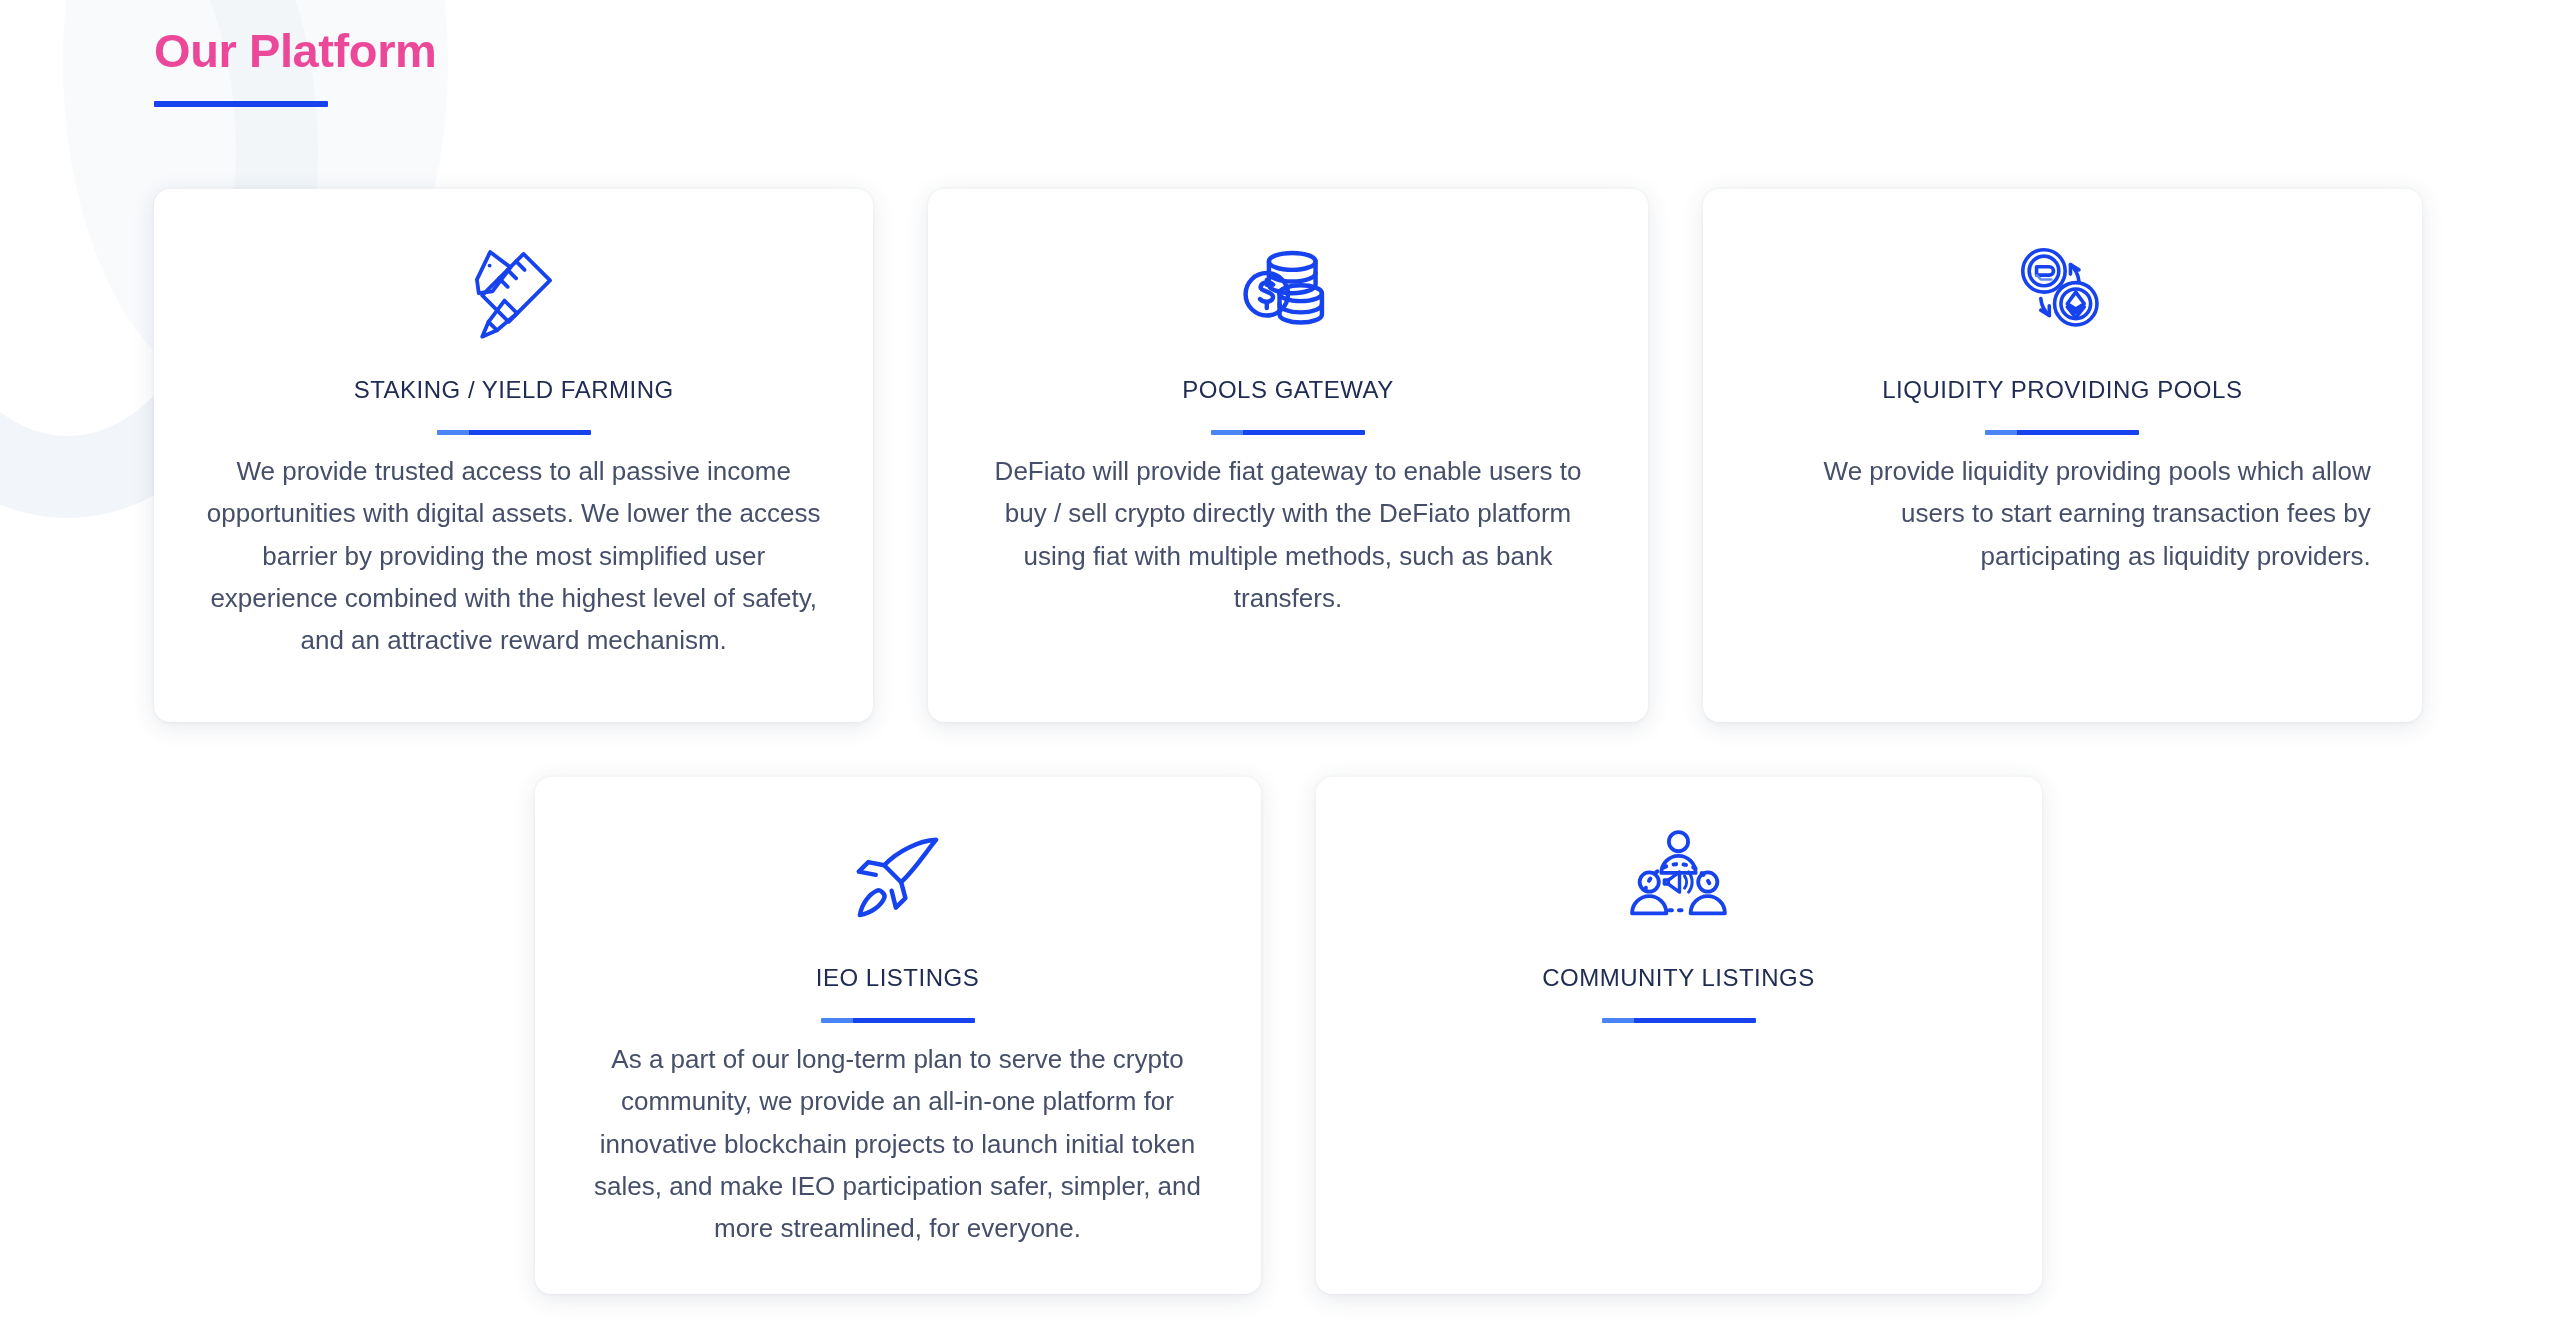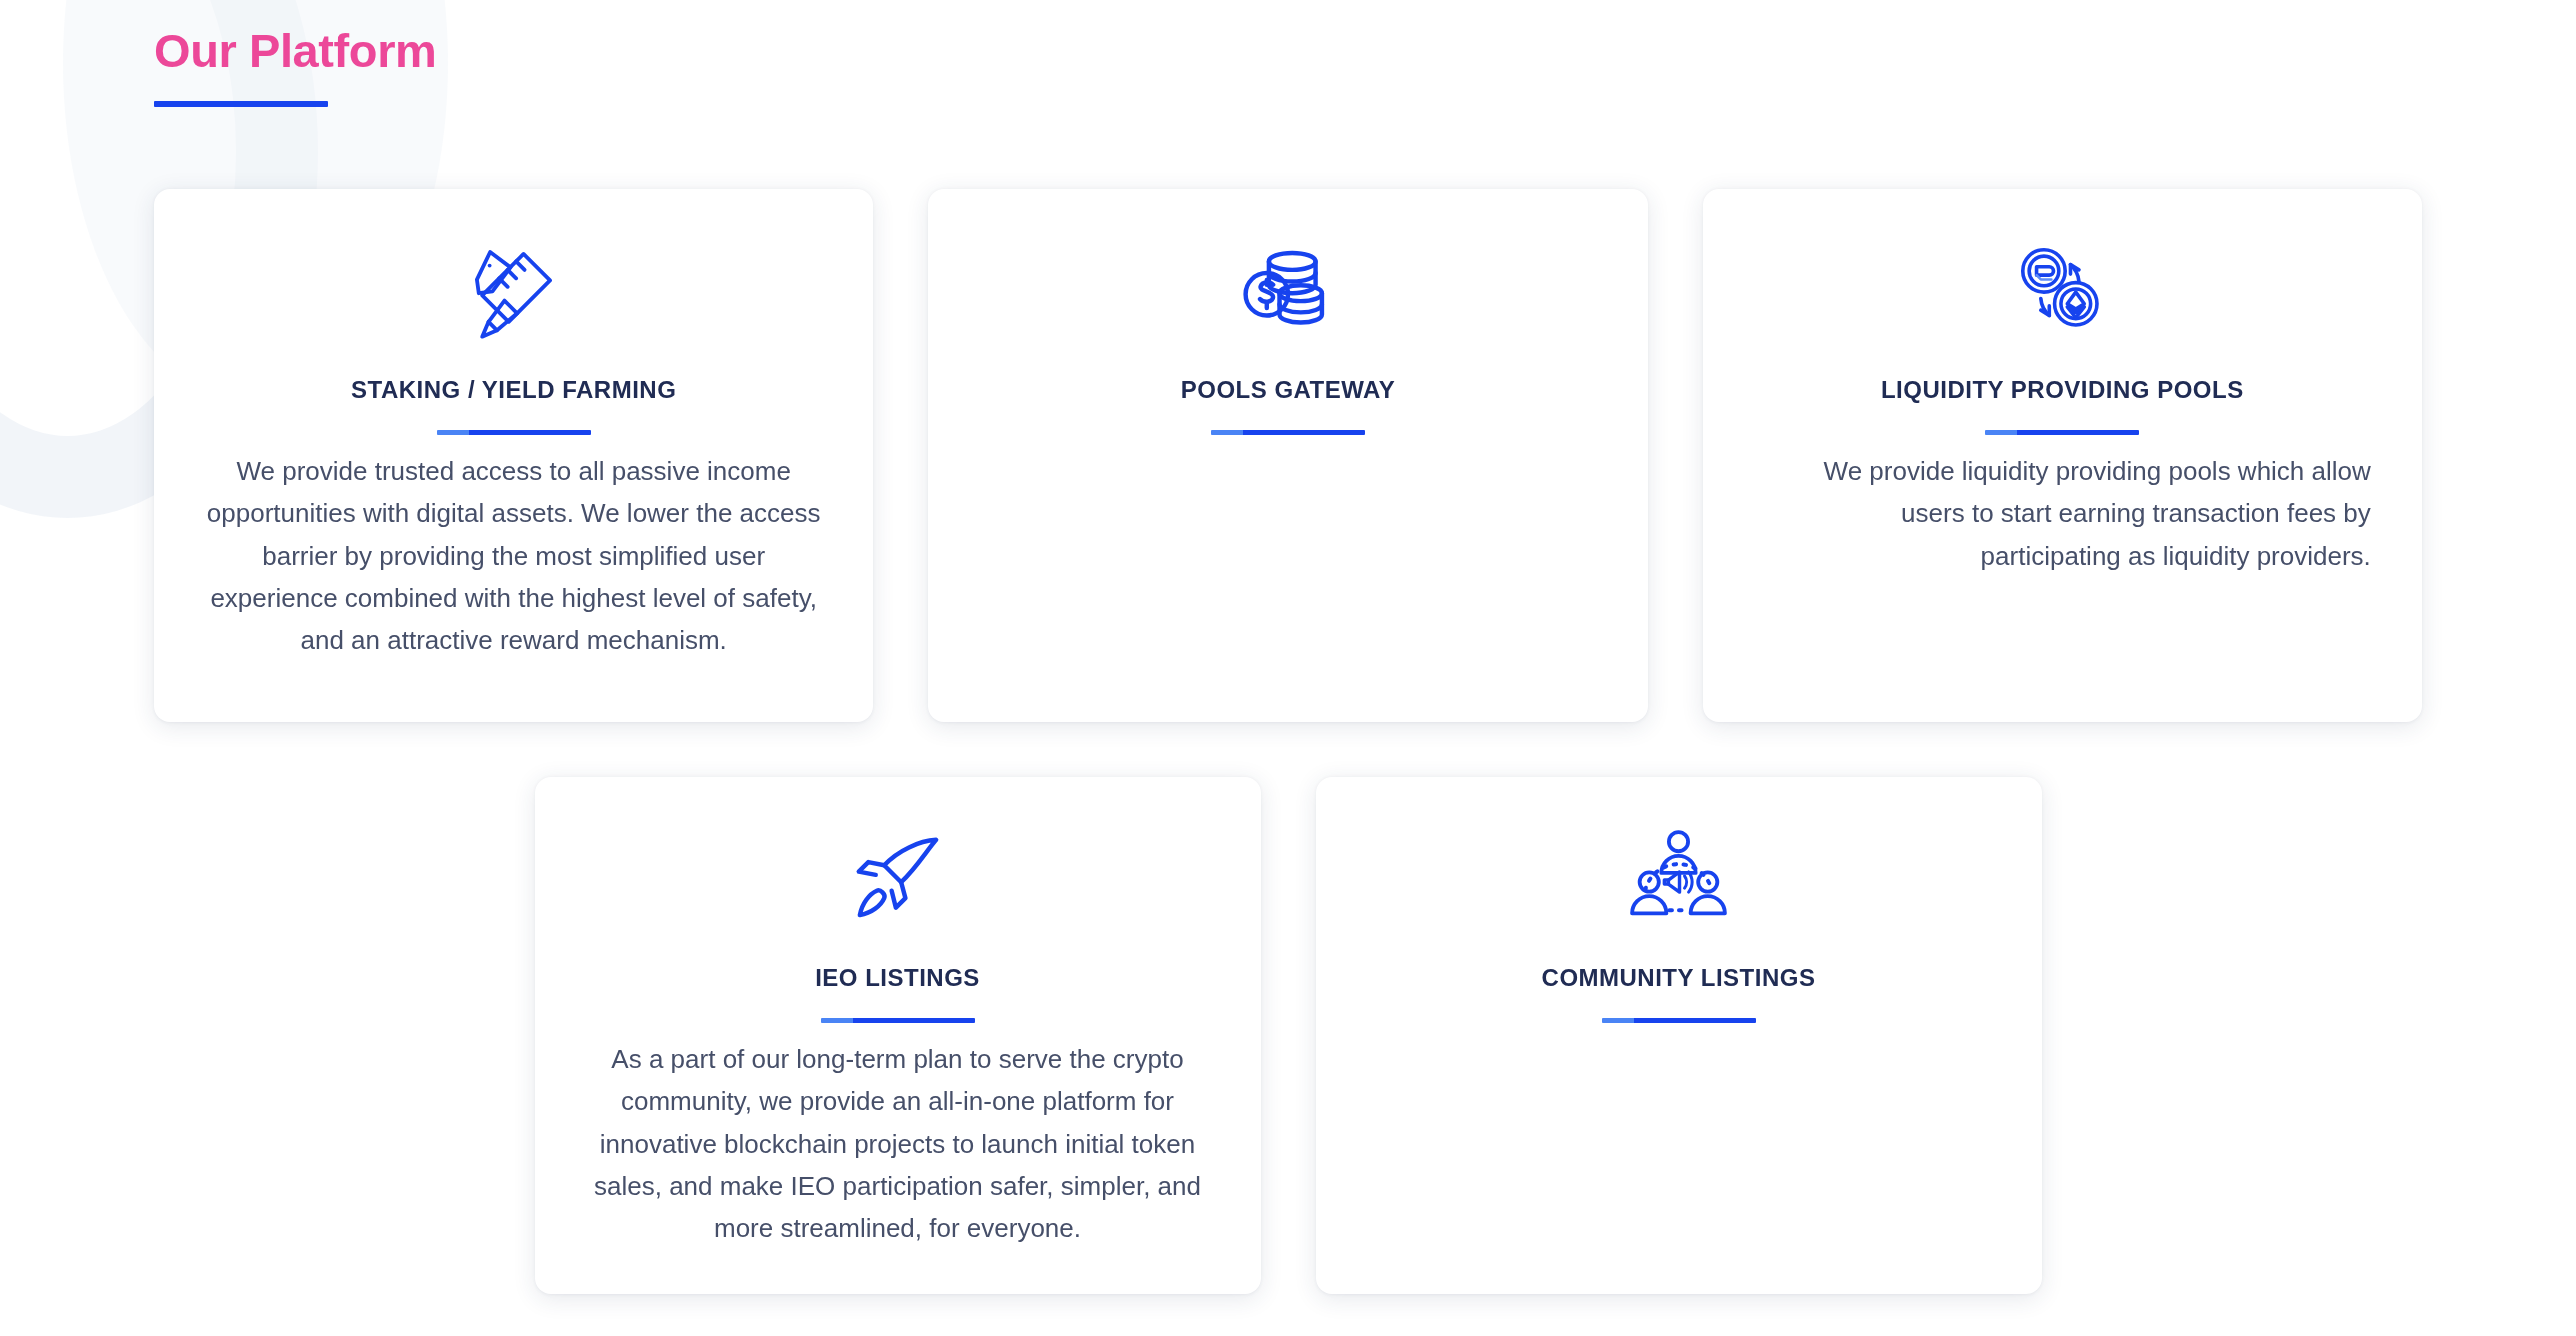--- a/index.html
+++ b/index.html
@@ -105,21 +105,21 @@
     display: flex;
     align-items: center;
     justify-content: center;
     margin-top: 7.2px;
     margin-bottom: 9px;
   }
   .card-icon svg { display: block; }
 
   .card-title {
     font-size: 24px;
-    font-weight: 700;
+    font-weight: 400;
     letter-spacing: 0.5px;
     color: #202c54;
     margin-top: 23px;
     line-height: 1.2;
   }
 
   .card-rule {
     margin-top: 25px;
     width: 154px;
     height: 5.4px;
@@ -188,20 +188,21 @@
           <path d="M42 53 v20 c0 4.2 9 7.6 20 7.6 s20-3.4 20-7.6 V53"></path>
           <path d="M42 63.5 c0 4.2 9 7.6 20 7.6 s20-3.4 20-7.6"></path>
 
           <circle cx="30" cy="54" r="20"></circle>
           <path d="M36 45 c-2.4-2.6-10.4-3.4-11.8 1.6 c-1.4 5 10.6 4.2 11.6 9.4 c1 5.2-8 6.8-12.2 2.6"></path>
           <path d="M30 40.5 v4.5 M30 62 v5"></path>
         </svg>
       </div>
       <div class="card-title">POOLS GATEWAY</div>
       <div class="card-rule"></div>
+      <p class="card-body">DeFiato will provide fiat gateway to enable users to buy / sell crypto directly with the DeFiato platform using fiat with multiple methods, such as bank transfers.</p>
     </div>
 
     <div class="card card-w3">
       <div class="card-icon">
         <svg width="106" height="106" viewBox="0 0 100 100" fill="none" stroke="#1743ee" stroke-width="3.4" stroke-linecap="round" stroke-linejoin="round">
 
           <circle cx="33" cy="32" r="20"></circle>
           <circle cx="33" cy="32" r="14"></circle>
           <path d="M26 28 h12 a4 4 0 0 1 0 8 h-12 z"></path>
           <path d="M26 36 l4 4 h10" stroke="#5f8df7" stroke-width="2.4"></path>

